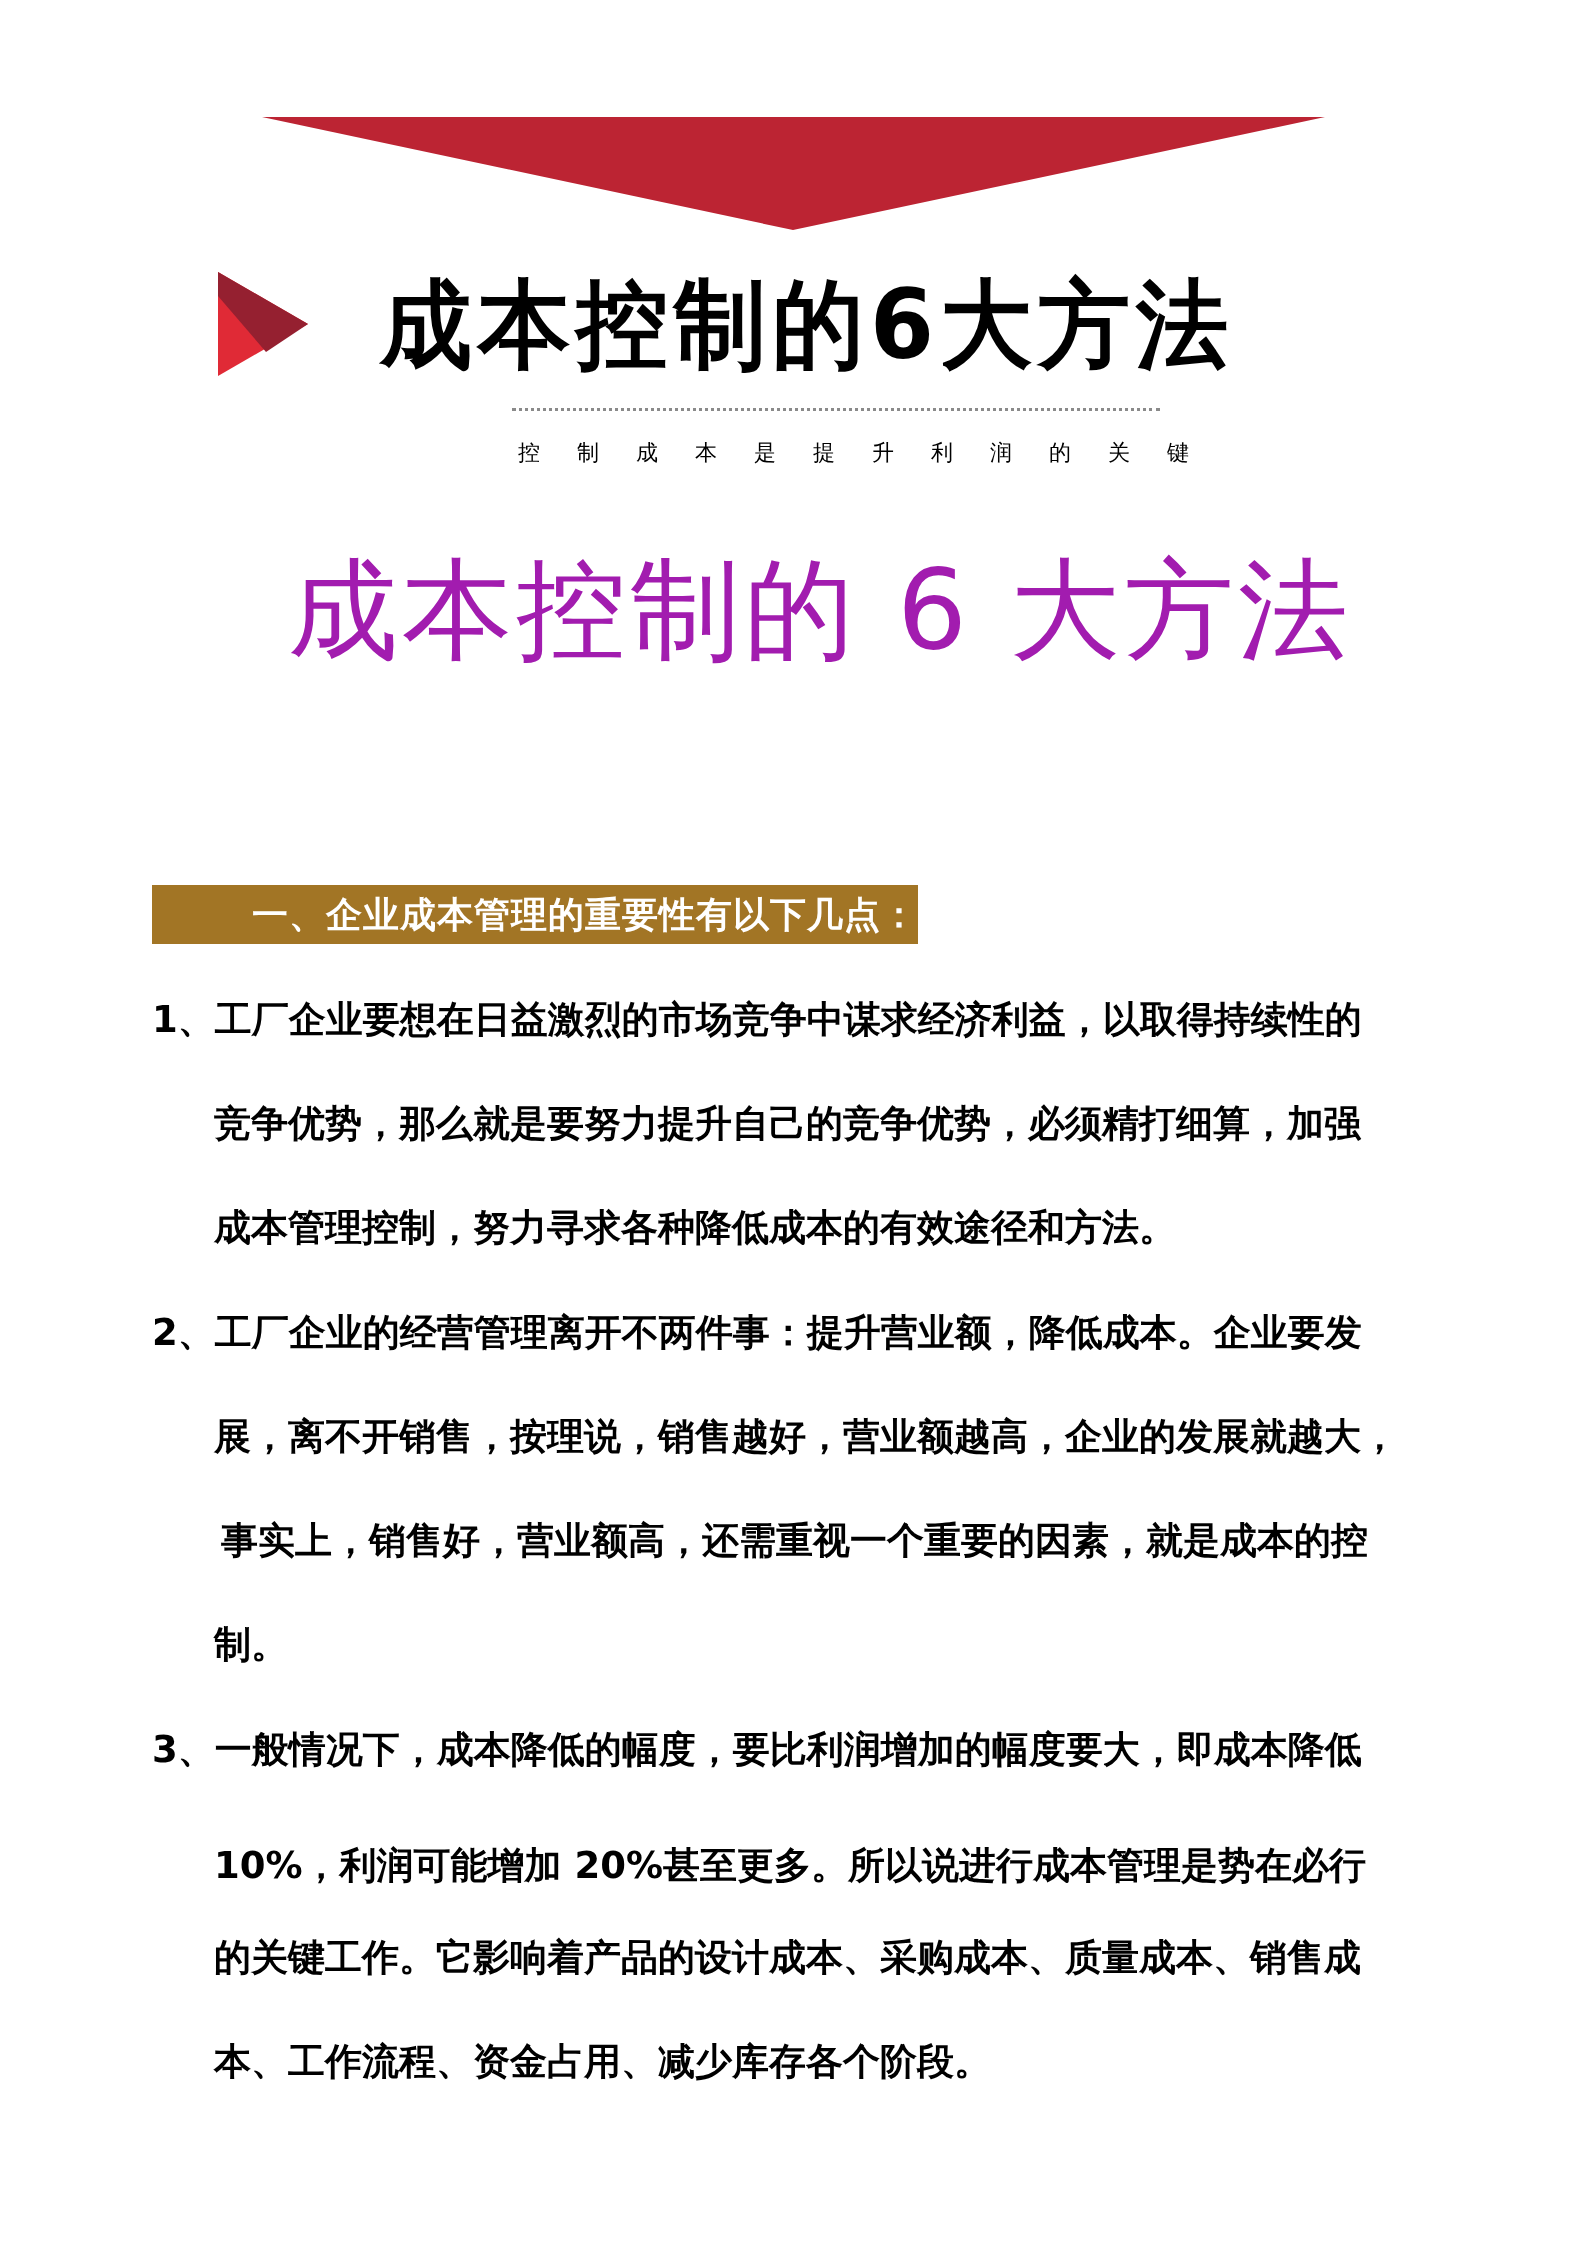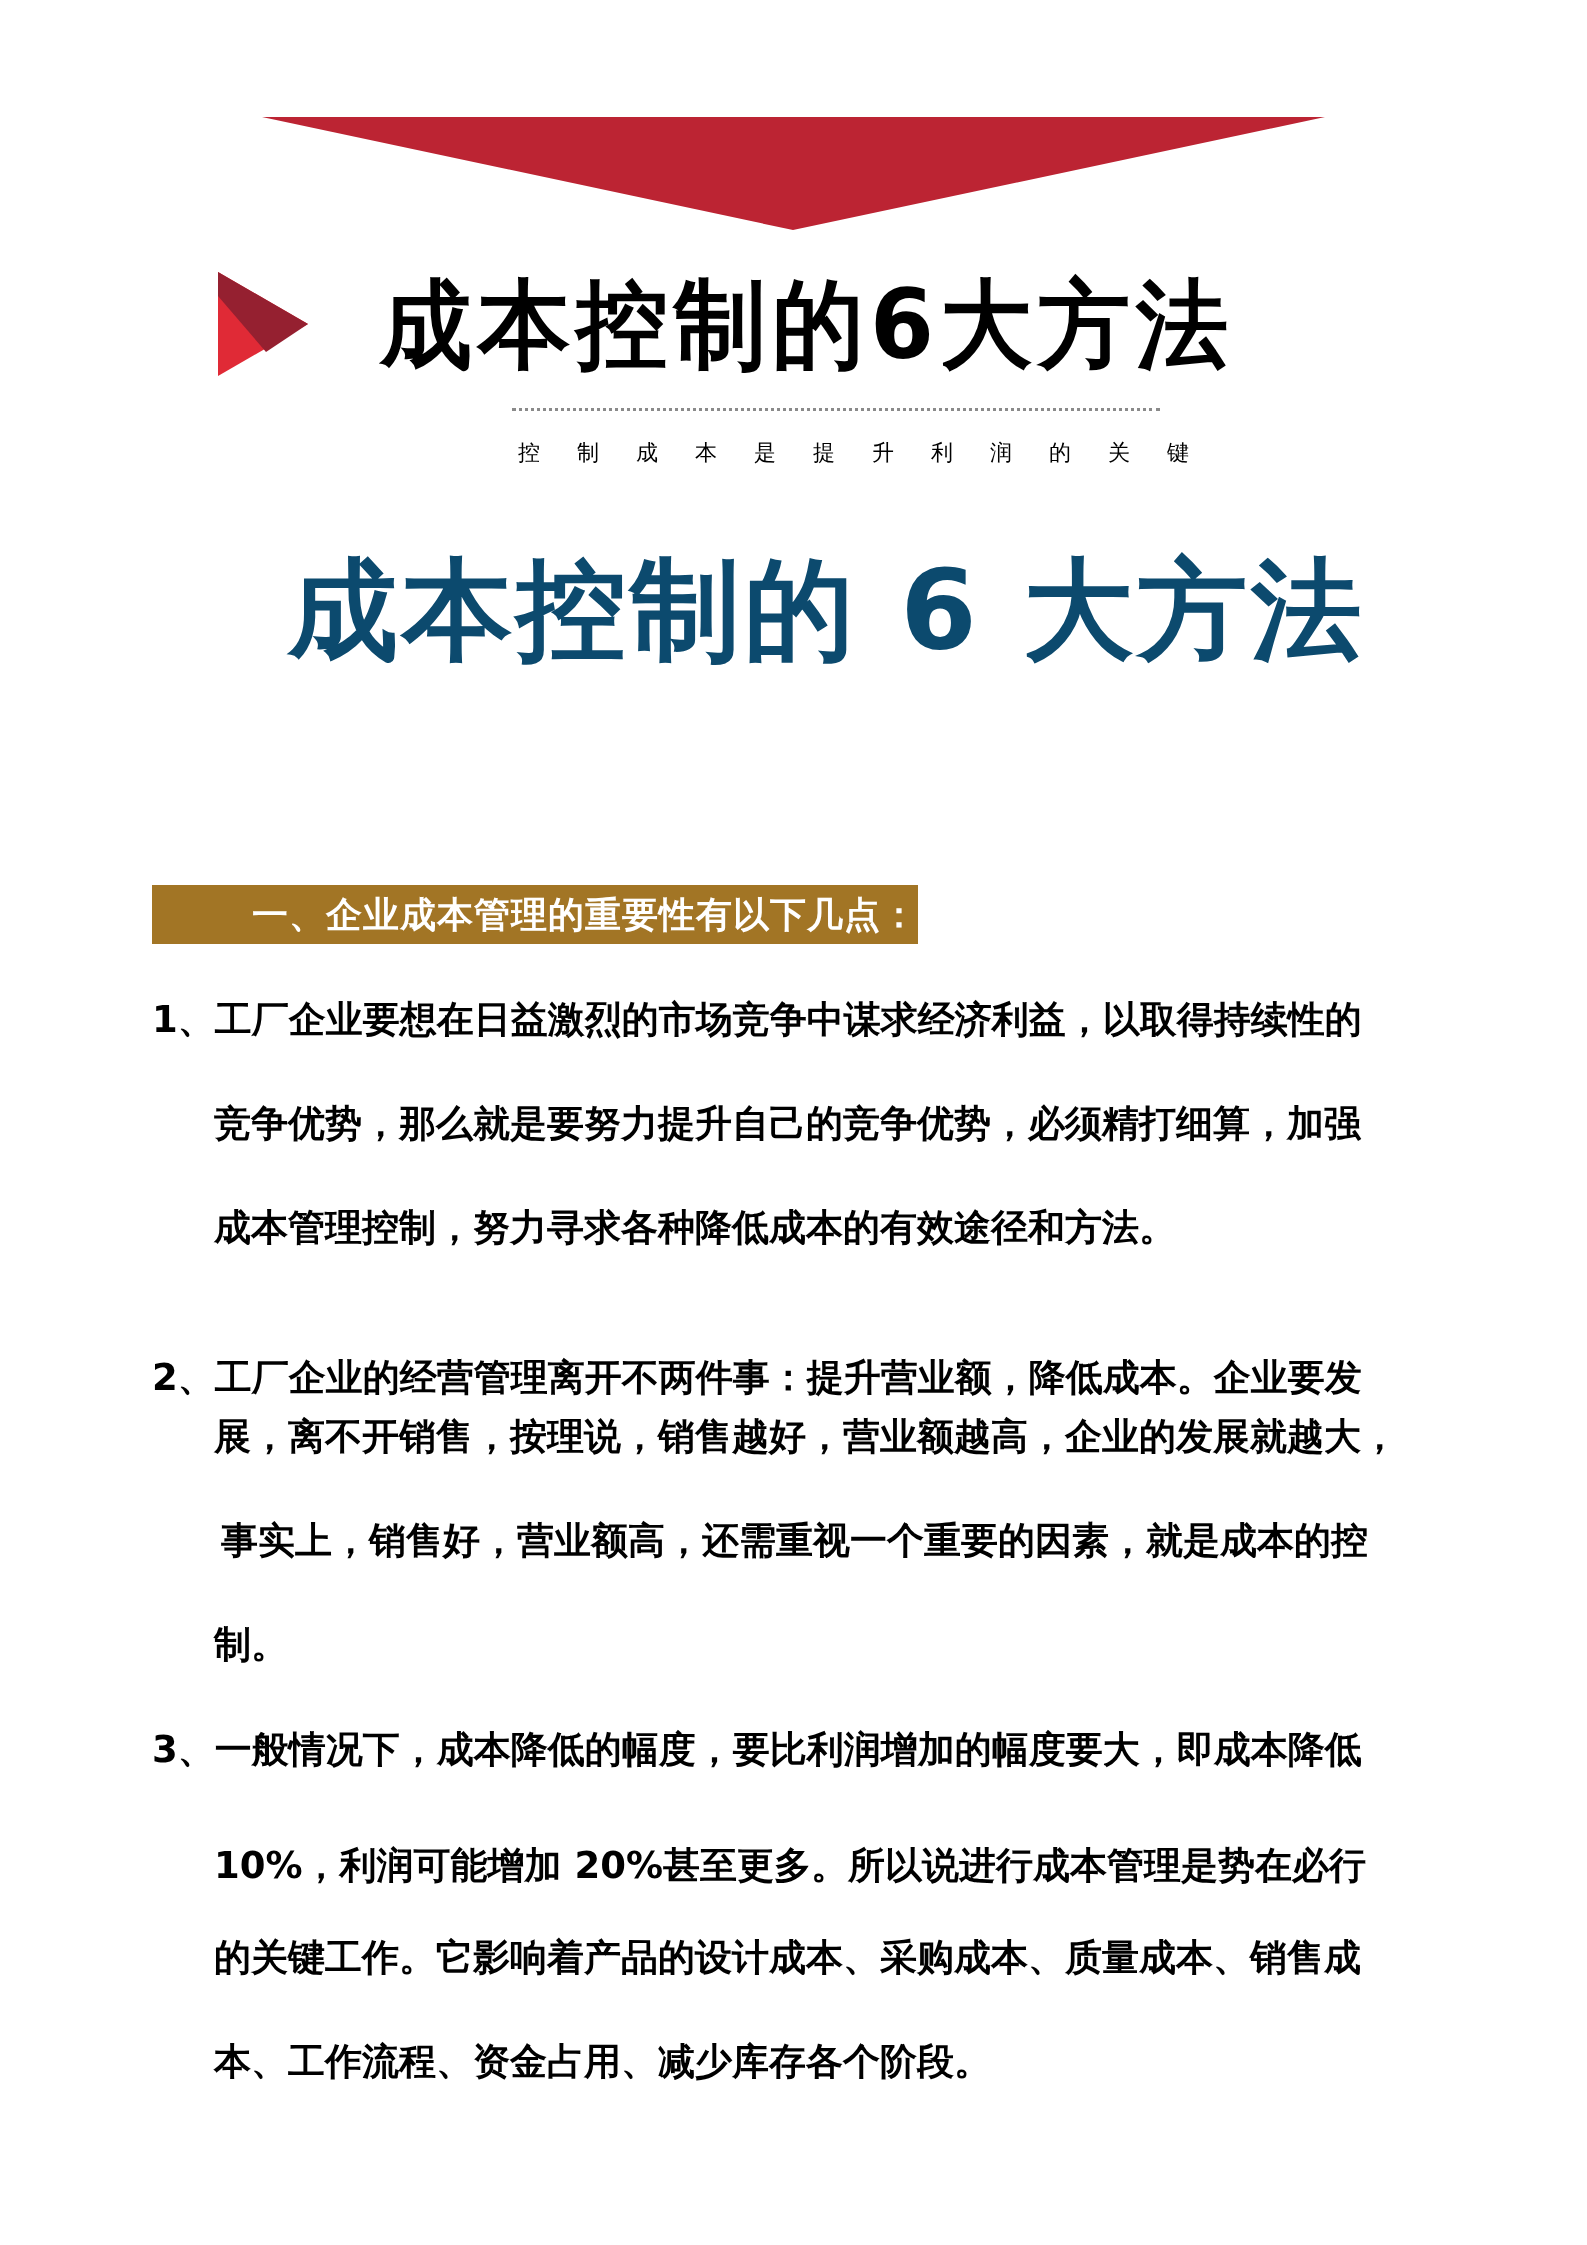--- a/index.html
+++ b/index.html
@@ -9,21 +9,21 @@
   .play { position: absolute; left: 218px; top: 272px; width: 90px; height: 104px; }
   .title1 { position: absolute; left: 380px; top: 270px; width: 900px; height: 110px;
             font-size: 92px; font-weight: bold; letter-spacing: 6px; line-height: 110px;
             color: #000; white-space: nowrap; transform: scaleY(1.05); }
   .dotline { position: absolute; left: 512px; top: 408px; width: 648px; height: 0;
              border-top: 3px dotted #8a8a8a; }
   .subtitle { position: absolute; left: 518px; top: 436px; width: 680px;
               font-size: 22px; line-height: 34px; color: #000000; white-space: nowrap;
               letter-spacing: 37px; }
   .title2 { position: absolute; left: 288px; top: 545px; width: 1040px; height: 130px;
-            font-size: 110px; font-weight: bold; line-height: 130px; color: #0c4a6e;
+            font-size: 110px; font-weight: normal; line-height: 130px; color: #a21caf;
             white-space: nowrap; letter-spacing: 4px; }
   .section-bar { position: absolute; left: 152px; top: 885px; width: 766px; height: 59px;
                  background: #a27525; text-align: right; }
   .section-bar span { display: block; color: #fff; font-weight: bold; font-size: 36px;
                       line-height: 59px; padding-left: 4px; white-space: nowrap; letter-spacing: 1px; }
   .para { position: absolute; left: 152px; width: 1300px; font-weight: bold;
           font-size: 37px; color: #000; }
   .line { position: absolute; white-space: nowrap; line-height: 50px; height: 50px; }
   .line.first { left: 0; }
   .line.cont { left: 62px; }
@@ -52,21 +52,21 @@
   <span>一、企业成本管理的重要性有以下几点：</span>
 </div>
 
 <div class="para" style="top:995px;">
   <div class="line first" style="top:0px;text-align:center;">1、工厂企业要想在日益激烈的市场竞争中谋求经济利益，以取得持续性的</div>
   <div class="line cont" style="top:104px;">竞争优势，那么就是要努力提升自己的竞争优势，必须精打细算，加强</div>
   <div class="line cont" style="top:208px;">成本管理控制，努力寻求各种降低成本的有效途径和方法。</div>
 </div>
 
 <div class="para" style="top:1308px;">
-  <div class="line first" style="top:0px;margin-top:45px;">2、工厂企业的经营管理离开不两件事：提升营业额，降低成本。企业要发</div>
+  <div class="line first" style="top:0px;">2、工厂企业的经营管理离开不两件事：提升营业额，降低成本。企业要发</div>
   <div class="line cont" style="top:104px;">展，离不开销售，按理说，销售越好，营业额越高，企业的发展就越大，</div>
   <div class="line cont" style="top:208px;margin-left:7px;">事实上，销售好，营业额高，还需重视一个重要的因素，就是成本的控</div>
   <div class="line cont" style="top:312px;">制。</div>
 </div>
 
 <div class="para" style="top:1725px;">
   <div class="line first" style="top:0px;">3、一般情况下，成本降低的幅度，要比利润增加的幅度要大，即成本降低</div>
   <div class="line cont" style="top:116px;">10%，利润可能增加 20%甚至更多。所以说进行成本管理是势在必行</div>
   <div class="line cont" style="top:208px;">的关键工作。它影响着产品的设计成本、采购成本、质量成本、销售成</div>
   <div class="line cont" style="top:312px;">本、工作流程、资金占用、减少库存各个阶段。</div>

